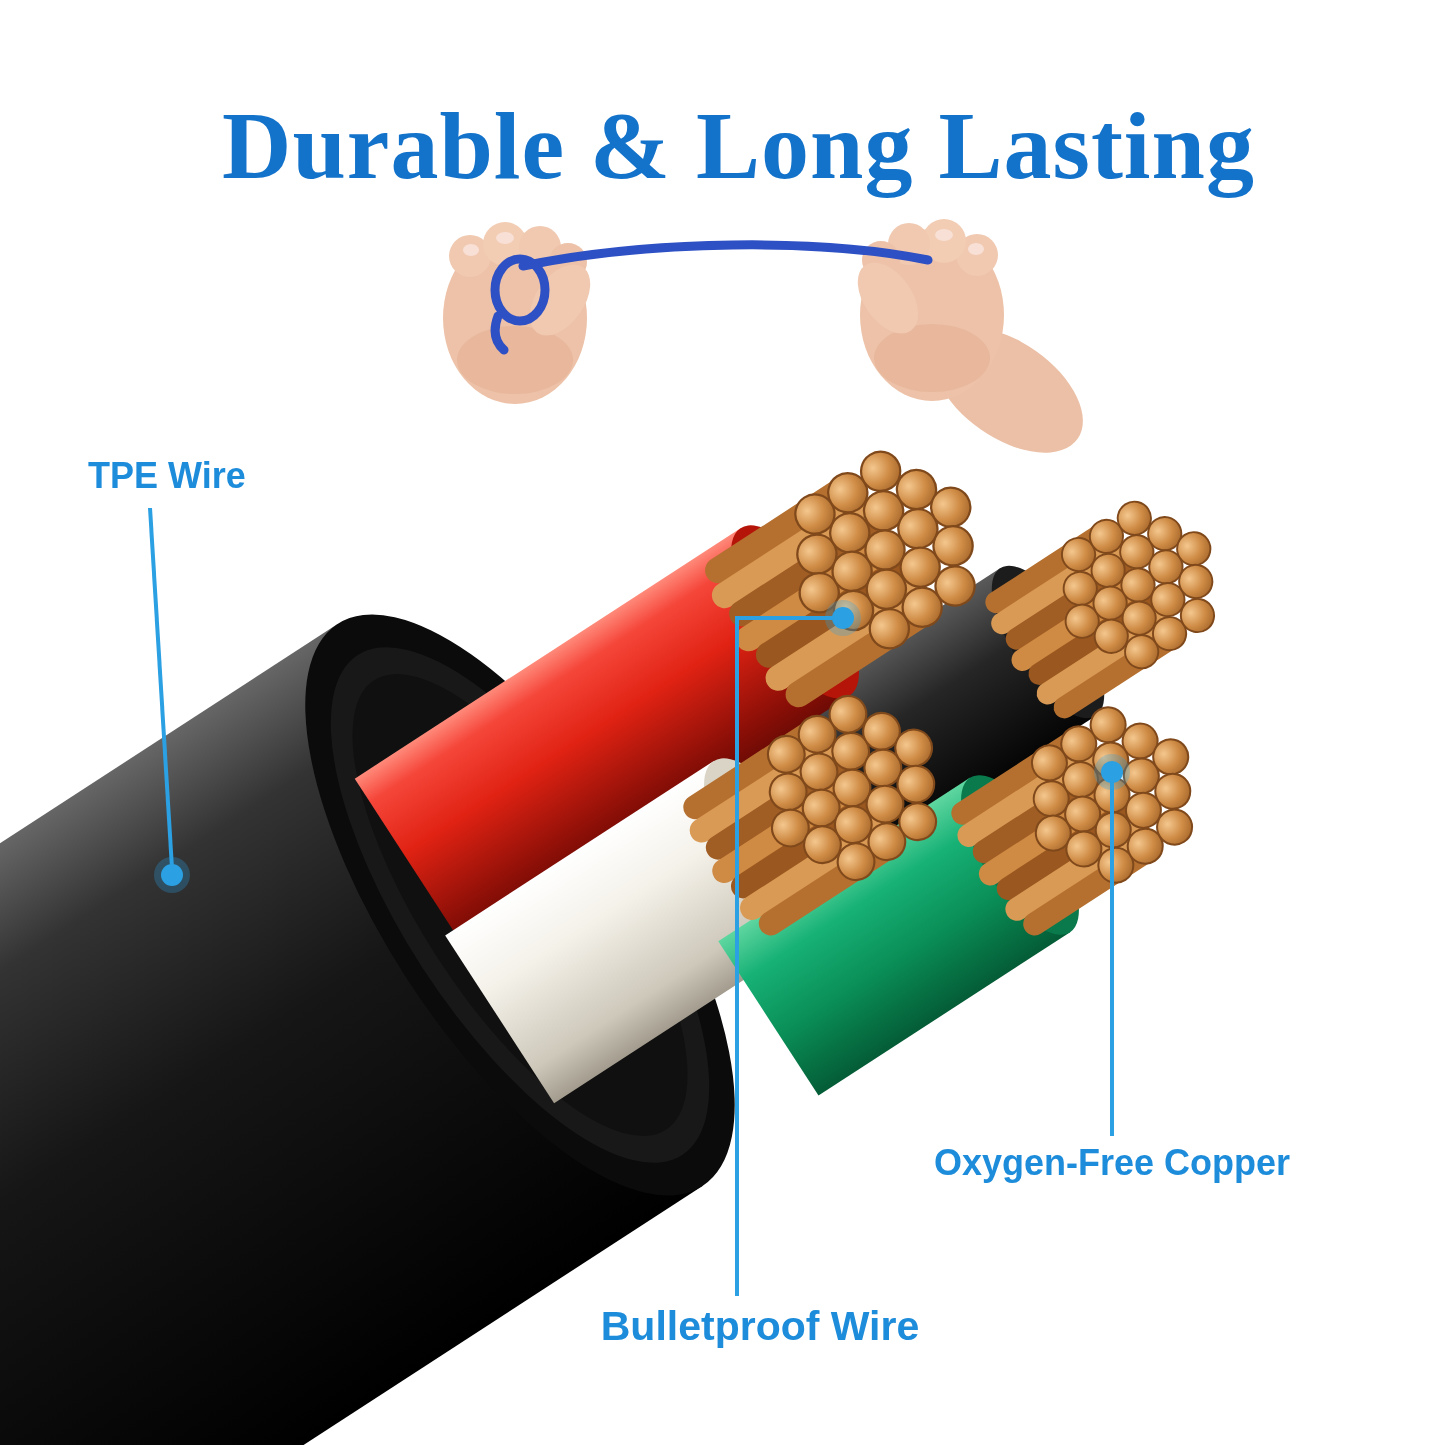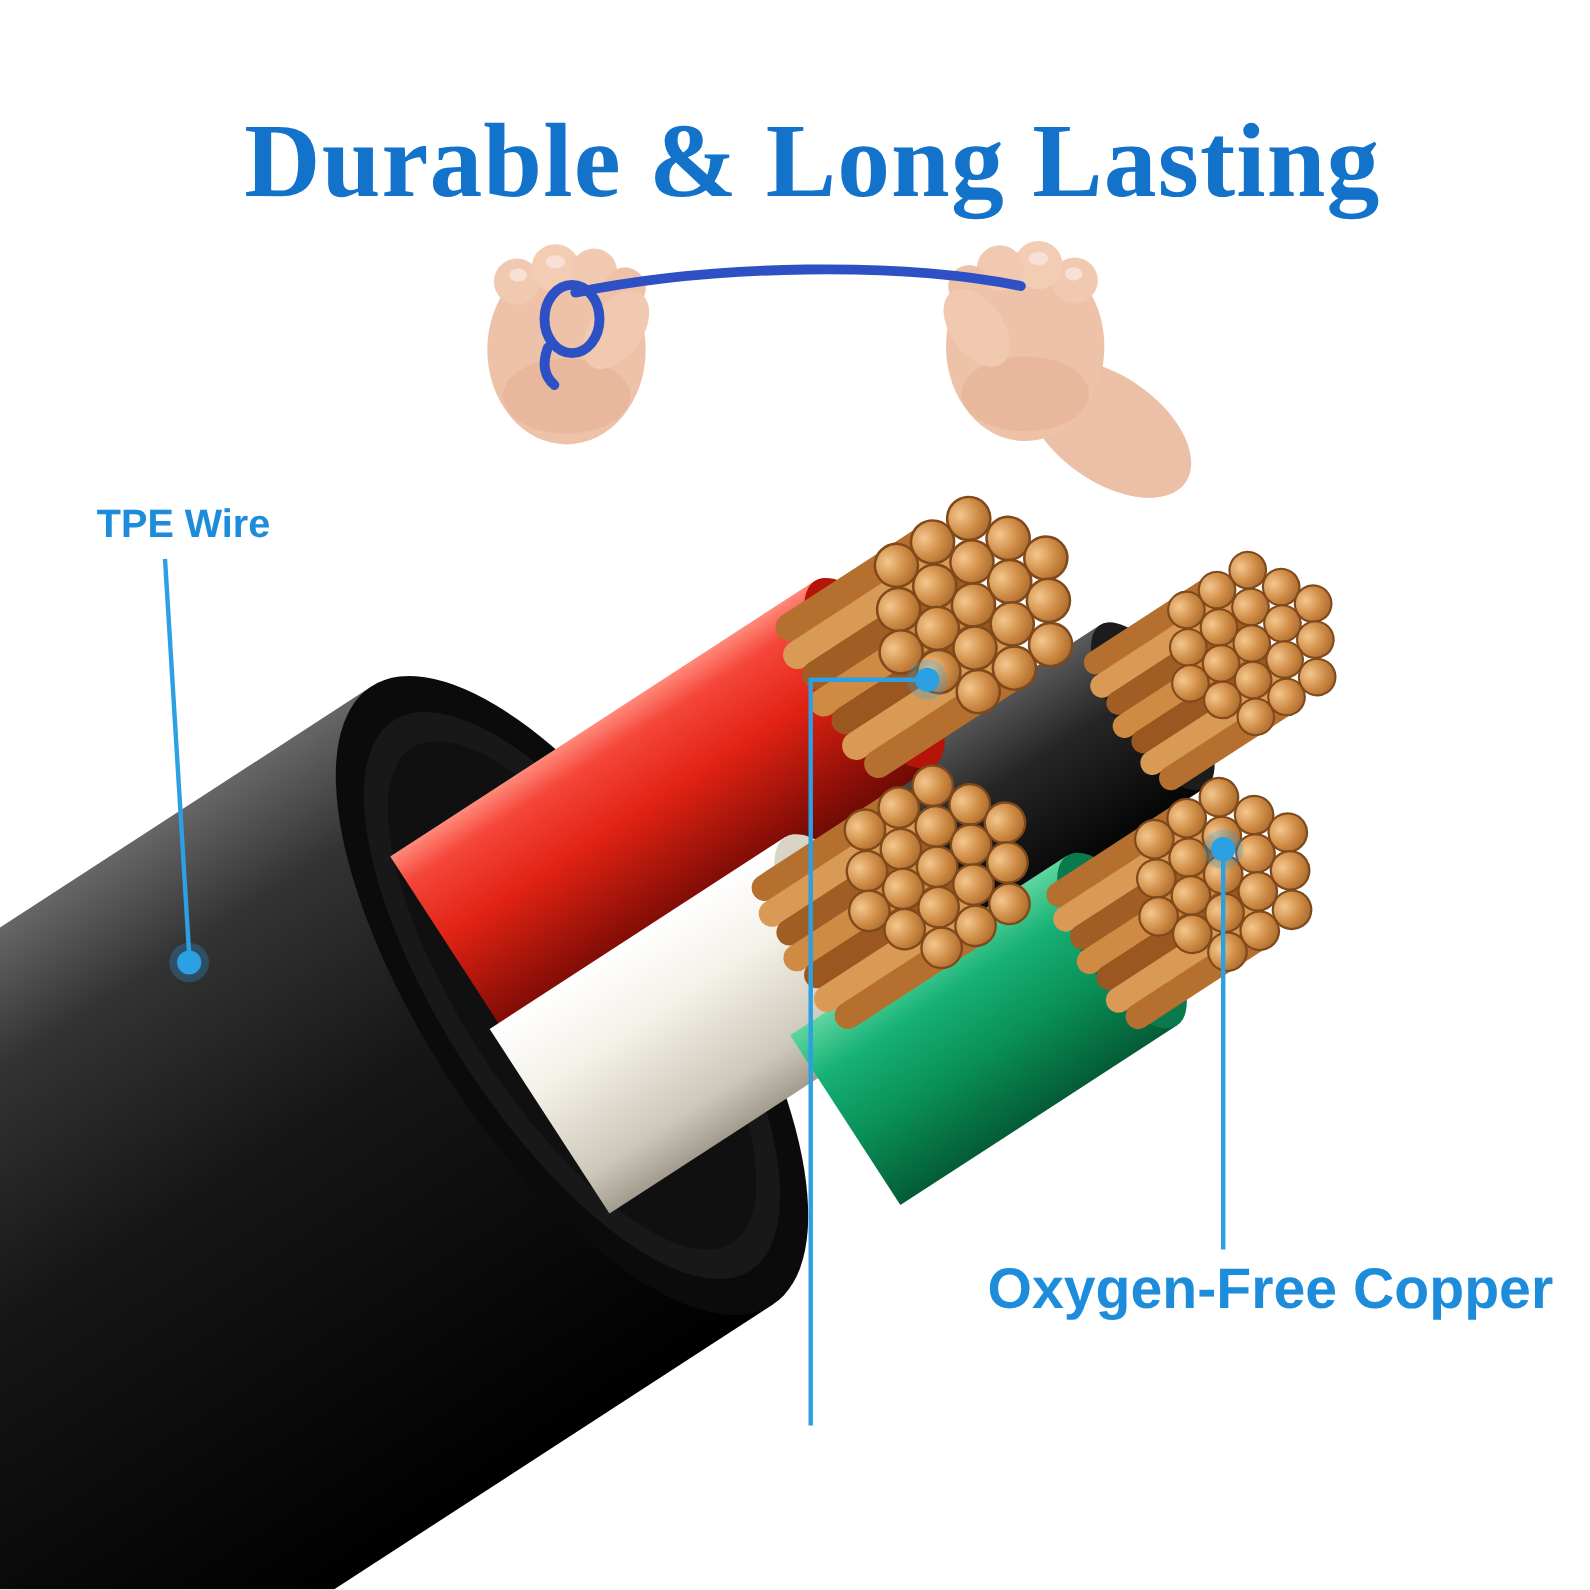--- a/index.html
+++ b/index.html
@@ -16,21 +16,21 @@
     color:var(--title-blue, #1373cb);
   }
   .scene { position:absolute; top:0; left:0; }
   .callout {
     position:absolute; font-weight:700;
     color:var(--label-blue, #1d8cda);
     white-space:nowrap;
   }
   .callout.tpe { left:88px; top:455px; font-size:36px; }
   .callout.bullet { left:510px; top:1303px; width:500px; text-align:center; font-size:41px; }
-  .callout.oxy { left:812px; top:1142px; width:600px; text-align:right; font-size:52px; }
+  .callout.oxy { left:812px; top:1142px; width:600px; text-align:center; font-size:36px; }
   .leader { stroke:var(--pointer-blue, #2ba0e2); stroke-width:4; fill:none; }
   .dot   { fill:var(--pointer-blue, #2ba0e2); }
   .dot-halo { fill:var(--pointer-blue, #2ba0e2); opacity:0.28; }
   .stretch-cable { stroke:var(--stretch-cable-blue, #2e50c5); stroke-width:9; fill:none; stroke-linecap:round; }
 </style>
 </head>
 <body>
 
 <div class="canvas">
 
@@ -187,15 +187,16 @@
       <circle class="dot-halo" cx="843" cy="618" r="18"></circle>
       <circle class="dot" cx="843" cy="618" r="11"></circle>
 
       <line class="leader" x1="1112" y1="772" x2="1112" y2="1136"></line>
       <circle class="dot-halo" cx="1112" cy="772" r="18"></circle>
       <circle class="dot" cx="1112" cy="772" r="11"></circle>
     </g>
   </svg>
 
   <div class="callout tpe">TPE Wire</div>
+  <div class="callout bullet">Bulletproof Wire</div>
   <div class="callout oxy">Oxygen-Free Copper</div>
 
 </div>
 
 </body></html>

